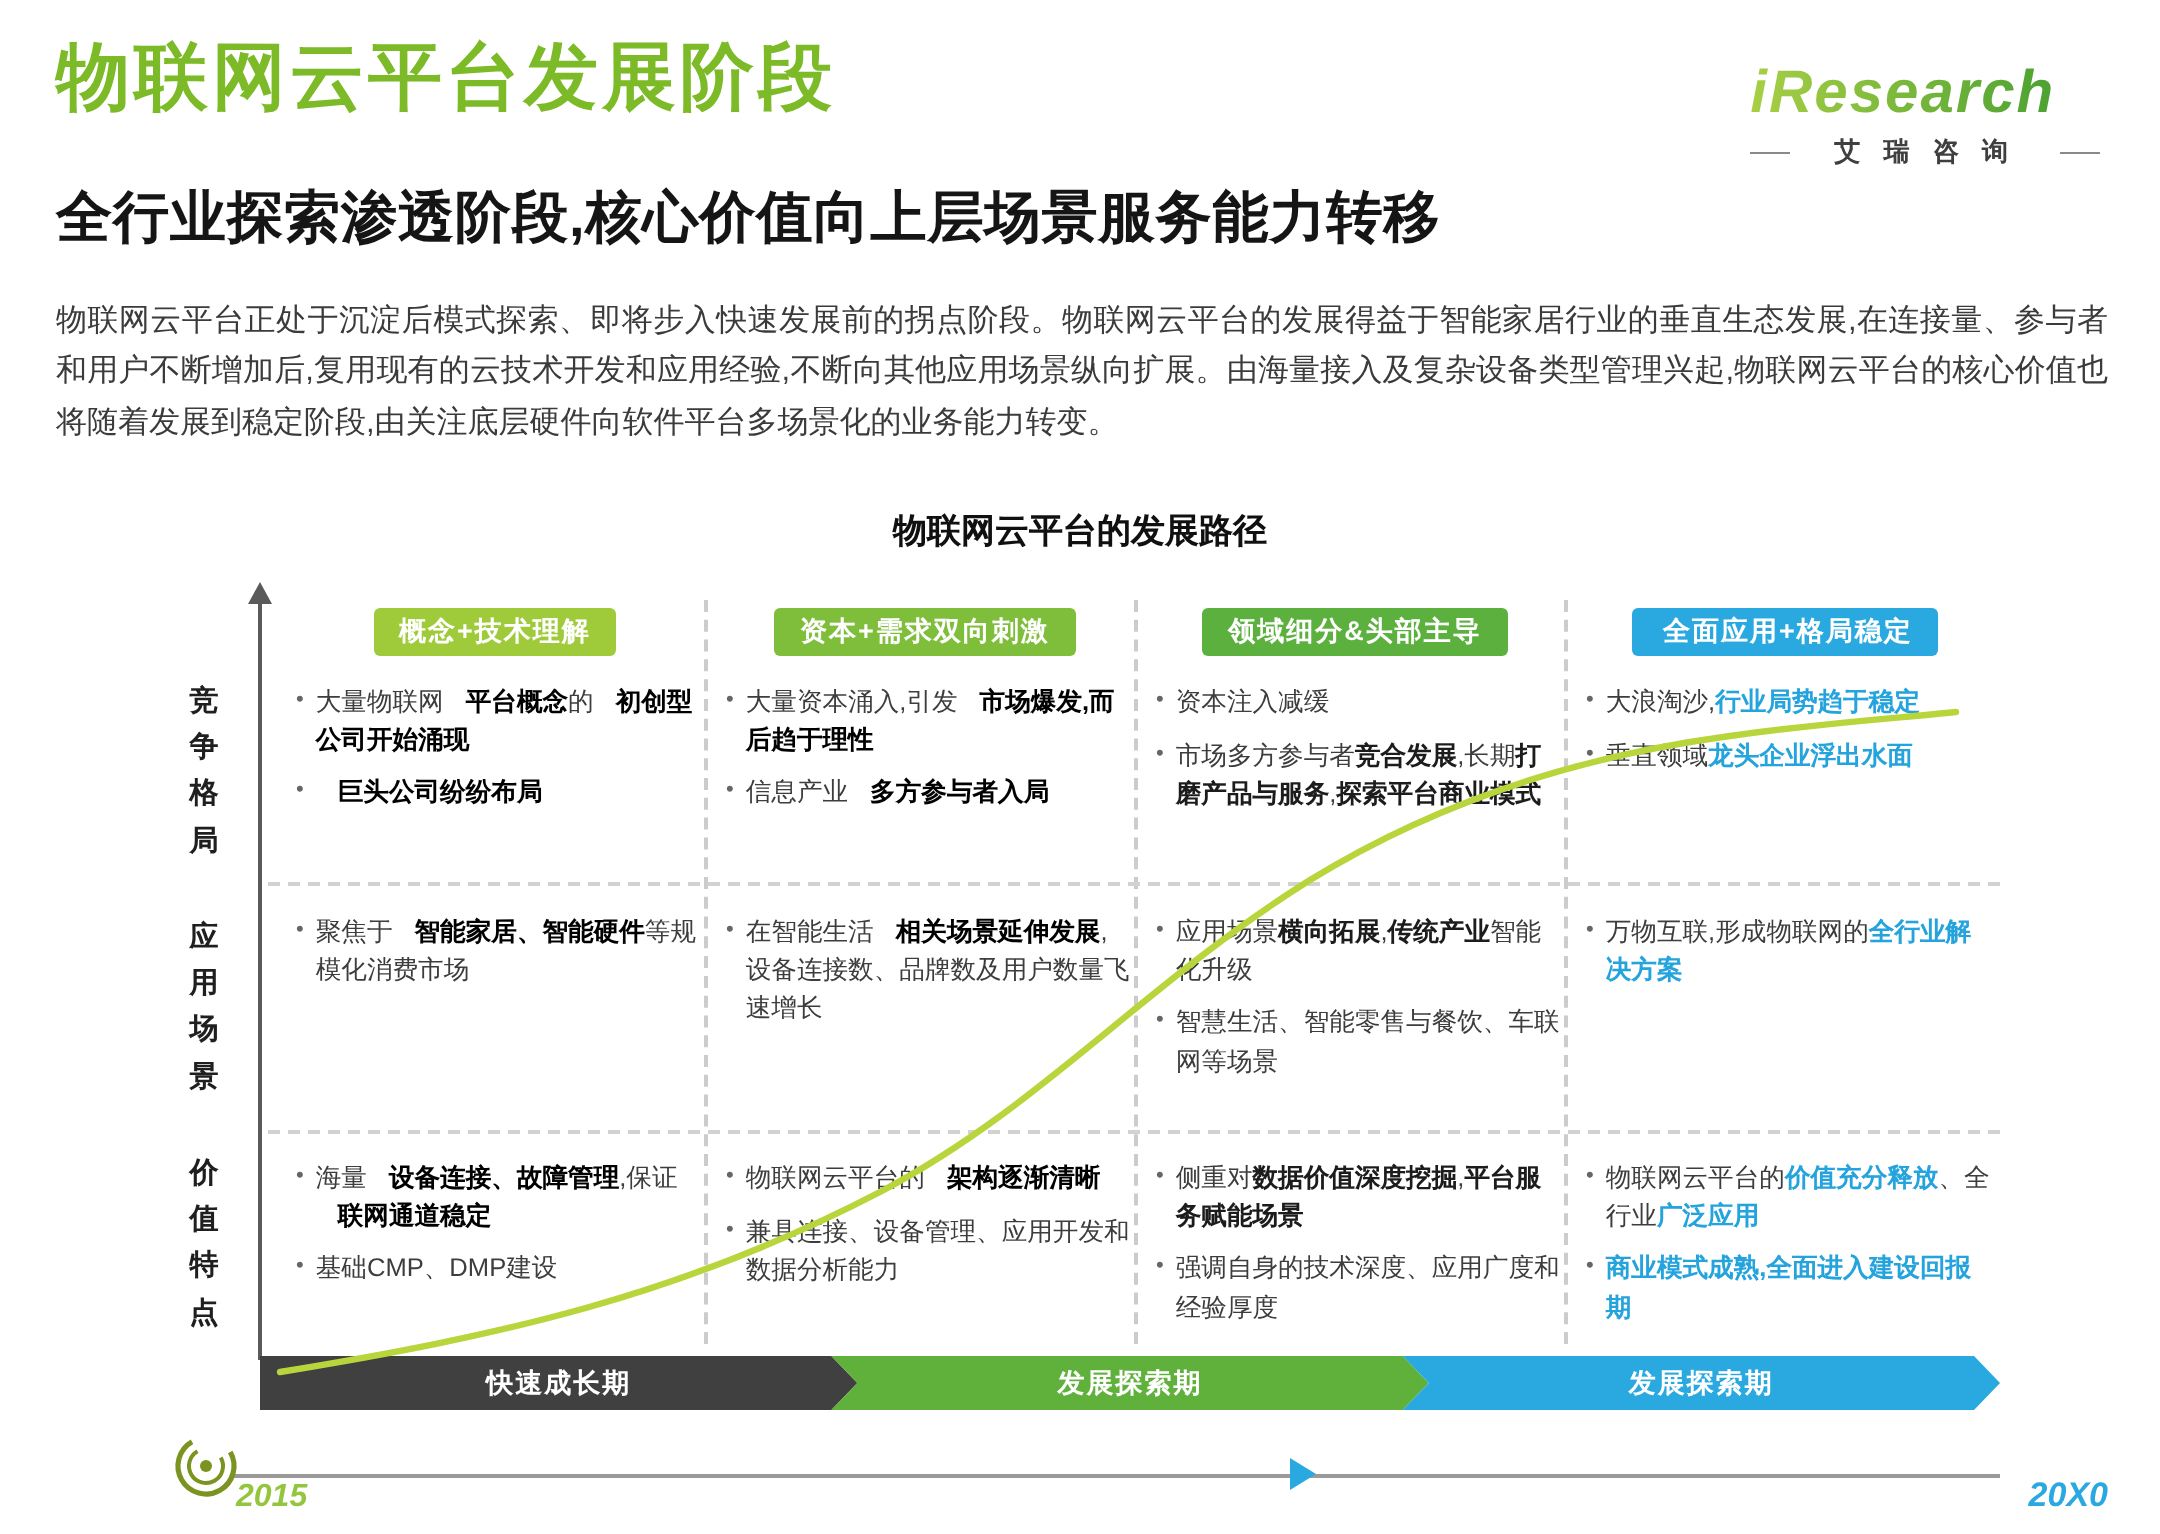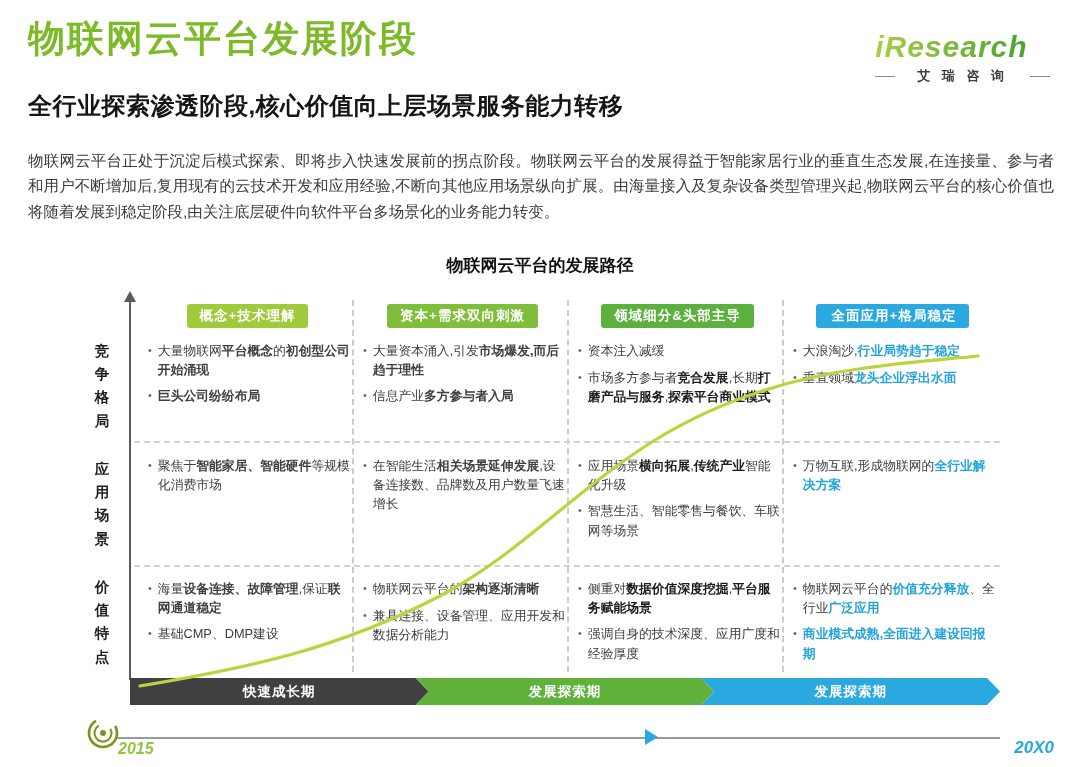--- a/index.html
+++ b/index.html
@@ -8,21 +8,21 @@
   .page{position:absolute;inset:0;}
 
   
   .title{position:absolute;left:28px;top:14px;font-size:37px;font-weight:bold;color:#7CBB27;letter-spacing:2px;margin:0;}
   .logo{position:absolute;right:30px;top:12px;text-align:left;margin-top:18px;}
   .logo-brand{font-size:30px;font-weight:bold;font-style:italic;color:#55A82C;letter-spacing:1px;
               background:linear-gradient(90deg,#A8CF45,#3E9B2F);-webkit-background-clip:text;background-clip:text;-webkit-text-fill-color:transparent;}
   .logo-cn-row{display:flex;align-items:center;justify-content:center;gap:22px;margin-top:3px;}
   .logo-line{width:20px;height:1px;background:#8a8a8a;display:inline-block;}
   .logo-cn{font-size:13px;color:#3f3f3f;font-weight:bold;letter-spacing:4px;}
-  .subtitle{position:absolute;left:28px;top:90px;font-size:24px;font-weight:bold;color:#151515;letter-spacing:.5px;margin:0;}
+  .subtitle{position:absolute;left:28px;top:90px;font-size:28px;font-weight:bold;color:#151515;letter-spacing:.5px;margin:0;}
   .intro{position:absolute;left:28px;top:148px;width:1026px;font-size:15.5px;line-height:1.63;color:#3b3b3b;text-align:justify;margin:0;}
   .diagram-title{position:absolute;left:0;top:254px;width:1080px;text-align:center;font-size:17px;font-weight:bold;color:#101010;}
 
   
   .axis{position:absolute;left:129px;top:302px;width:2px;height:378px;background:#5a5a5a;}
   .axis-arrow{position:absolute;left:124px;top:291px;width:0;height:0;
               border-left:6px solid transparent;border-right:6px solid transparent;border-bottom:11px solid #5a5a5a;}
   .row-label{position:absolute;left:93px;width:18px;word-break:break-all;text-align:center;
              font-size:14.5px;font-weight:bold;color:#1f1f1f;line-height:1.6;}
   .rl1{top:340px}.rl2{top:458px}.rl3{top:576px}
@@ -37,21 +37,21 @@
   .col-header{position:absolute;top:304px;width:215px;display:flex;justify-content:center;z-index:3;}
   .ch1{left:140px}.ch2{left:355px}.ch3{left:570px}.ch4{left:785px}
   .badge{padding:3px 13px;border-radius:3px;color:#fff;font-size:13.5px;font-weight:bold;letter-spacing:1px;white-space:nowrap;}
 
   
   .cell{position:absolute;width:202px;z-index:3;}
   .c1{left:148px}.c2{left:363px}.c3{left:578px}.c4{left:793px}
   .r1{top:341px}.r2{top:456px}.r3{top:579px}
   .bullet{display:flex;gap:6px;margin-bottom:7px;font-size:12.8px;line-height:1.5;color:#3d3d3d;}
   .dot{color:#666;font-size:11px;line-height:1.8;flex:none;}
-  .hl-green{color:#404040;font-weight:bold;}
+  .hl-green{color:#000000;font-weight:bold;margin-left:11px;}
   .hl-blue{color:#24A3DD;font-weight:bold;}
   .hl-dark{color:#1c1c1c;font-weight:bold;}
 
   
   .curve{position:absolute;left:0;top:0;z-index:4;pointer-events:none;}
 
   
   .stages{position:absolute;left:130px;top:678px;width:870px;height:27px;display:flex;z-index:2;}
   .stage{flex:1;display:flex;align-items:center;justify-content:center;color:#fff;
          font-size:13.5px;font-weight:bold;letter-spacing:1px;}

